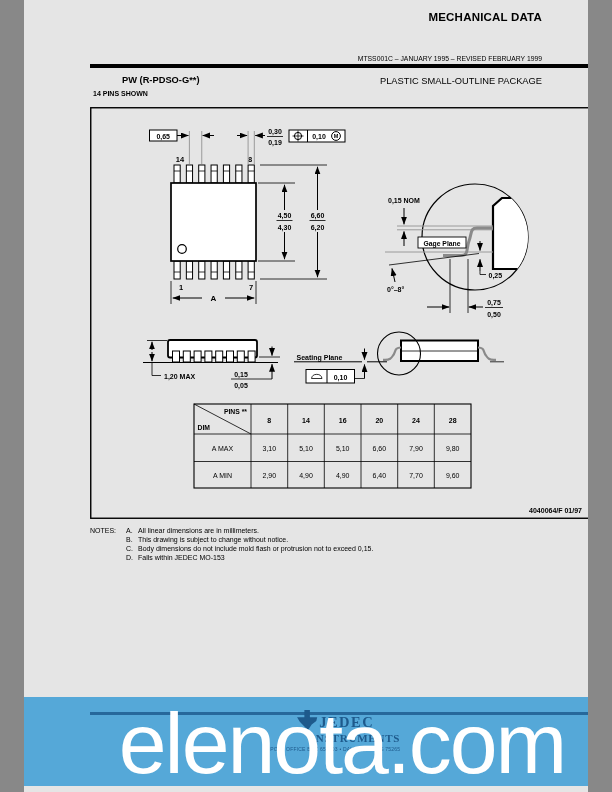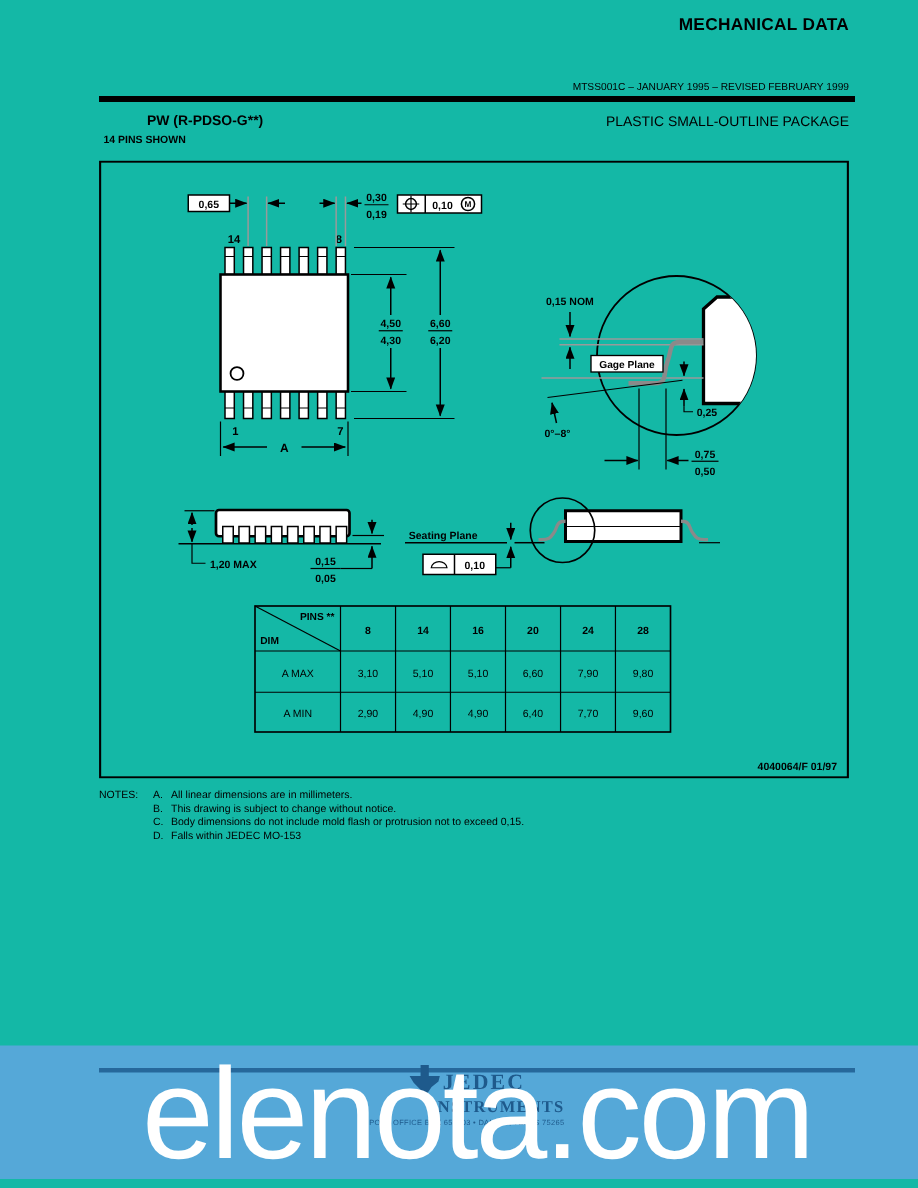--- a/index.html
+++ b/index.html
@@ -1,17 +1,17 @@
 <!DOCTYPE html>
 <html><head>
 <meta charset="utf-8">
 <style>
   * { margin:0; padding:0; box-sizing:border-box; }
   body { background:#888; font-family:"Liberation Sans", sans-serif; }
-  .page { position:relative; width:612px; height:792px; background:#14b8a6; margin:0 auto; overflow:hidden; color:#000; }
+  .page { position:relative; width:564px; height:792px; background:#e5e5e5; margin:0 auto; overflow:hidden; color:#000; }
 
   
   .hdr-title { position:absolute; top:11px; right:46px; font-size:11.5px; font-weight:bold; letter-spacing:0.2px; }
   .rev-line  { position:absolute; top:55px; right:46px; font-size:6.8px; }
   .hdr-bar   { position:absolute; top:64px; left:66px; width:504px; height:4px; background:#000; }
   .pkg-code  { position:absolute; top:75px; left:66px;  font-size:9.3px; font-weight:bold;margin-left:32px; }
   .pkg-title { position:absolute; top:76px; right:46px; font-size:9.3px; font-weight:normal; }
   .pins-shown{ position:absolute; top:90px; left:69px;  font-size:7px; font-weight:bold; }
 
   

